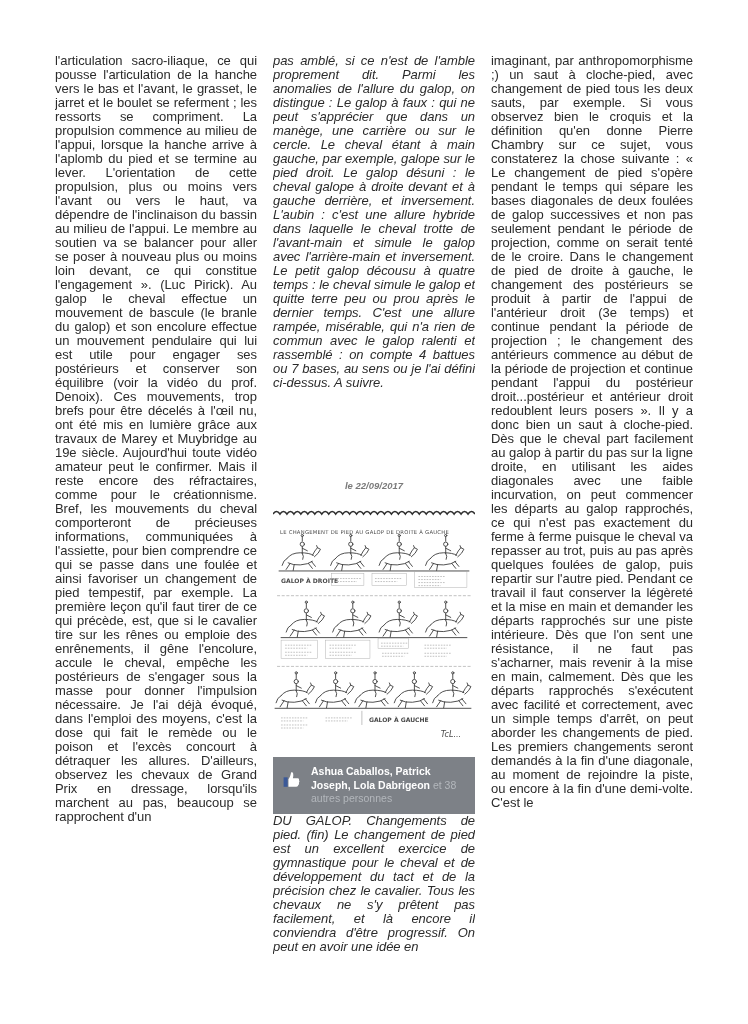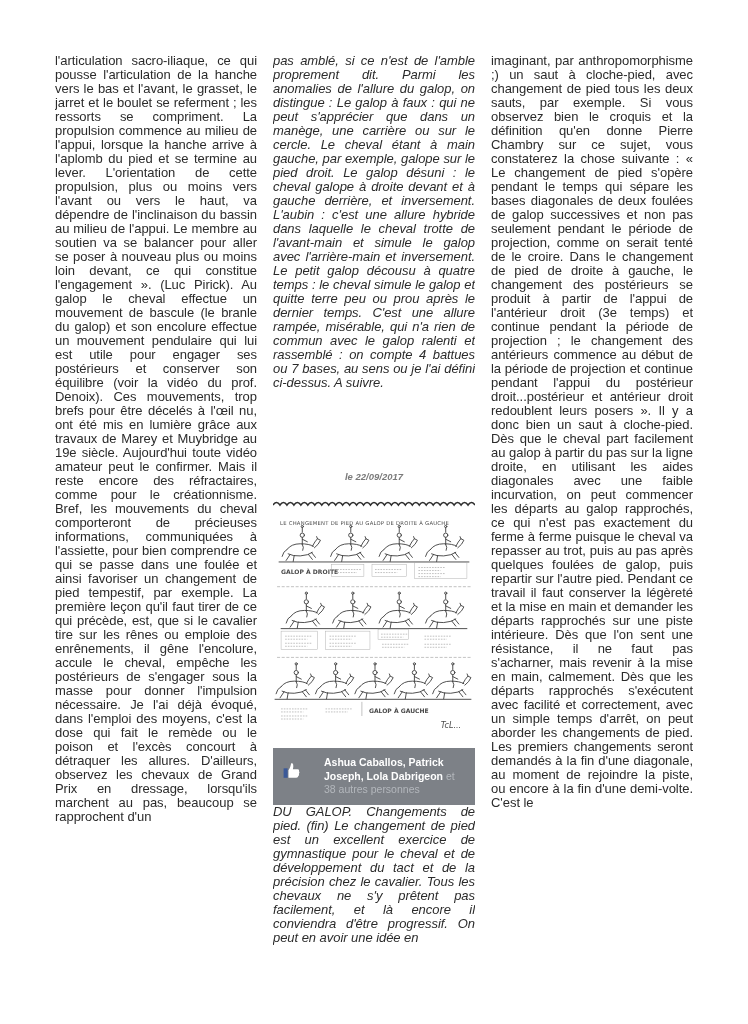--- a/index.html
+++ b/index.html
@@ -1,25 +1,25 @@
 <!DOCTYPE html>
 <html><head>
 <meta charset="utf-8">
 <style>
   html,body{margin:0;padding:0;background:#ffffff;}
   .page{position:relative;width:748px;height:1024px;background:#fff;font-family:"Liberation Sans",sans-serif;overflow:hidden;}
   .cols{position:absolute;left:55px;top:54px;width:638px;height:924px;display:flex;gap:16px;}
   .col{width:202px;height:100%;overflow:hidden;}
   p.body{margin:0;font-size:13px;line-height:14px;text-align:justify;color:#2b2b2b;letter-spacing:-0.05px;}
   .text-top{height:408px;overflow:hidden;font-style:italic;}
-  .date{margin-top:9px;text-align:center;font-size:9.5px;font-weight:bold;font-style:italic;color:#7a7a7a;}
+  .date{margin-top:18px;text-align:center;font-size:9.5px;font-weight:bold;font-style:italic;color:#7a7a7a;}
   .squiggle{display:block;margin-top:17px;}
   .figure{margin-top:7px;text-align:center;}
   .figure svg{display:block;width:202px;height:auto;}
-  .likebar{margin-top:6px;background:#7d8187;display:flex;align-items:flex-start;gap:22px;padding:8px 10px;box-sizing:border-box;min-height:52px;width:202px;}
+  .likebar{margin-top:6px;background:#7d8187;display:flex;align-items:flex-start;gap:9px;padding:8px 10px;box-sizing:border-box;min-height:52px;width:202px;}
   .likebar .txt{font-size:10.5px;line-height:13.5px;}
   .like-names{font-weight:bold;color:#ffffff;}
   .like-others{color:#b3b7bc;}
   .text-bottom{margin-top:11px;font-style:italic;}
   .pagenum{position:absolute;left:0;right:0;bottom:22px;text-align:center;font-size:8px;font-weight:bold;color:#939393;}
   .fig-stroke{fill:none;stroke:#3f3f3f;stroke-width:0.9;stroke-linecap:round;}
   .fig-faint{stroke:#9a9a9a;stroke-width:0.6;fill:none;}
   .fig-box{fill:none;stroke:#aaaaaa;stroke-width:0.45;}
   .fig-text{fill:#4a4a4a;font-family:"DejaVu Sans",sans-serif;}
 </style>

